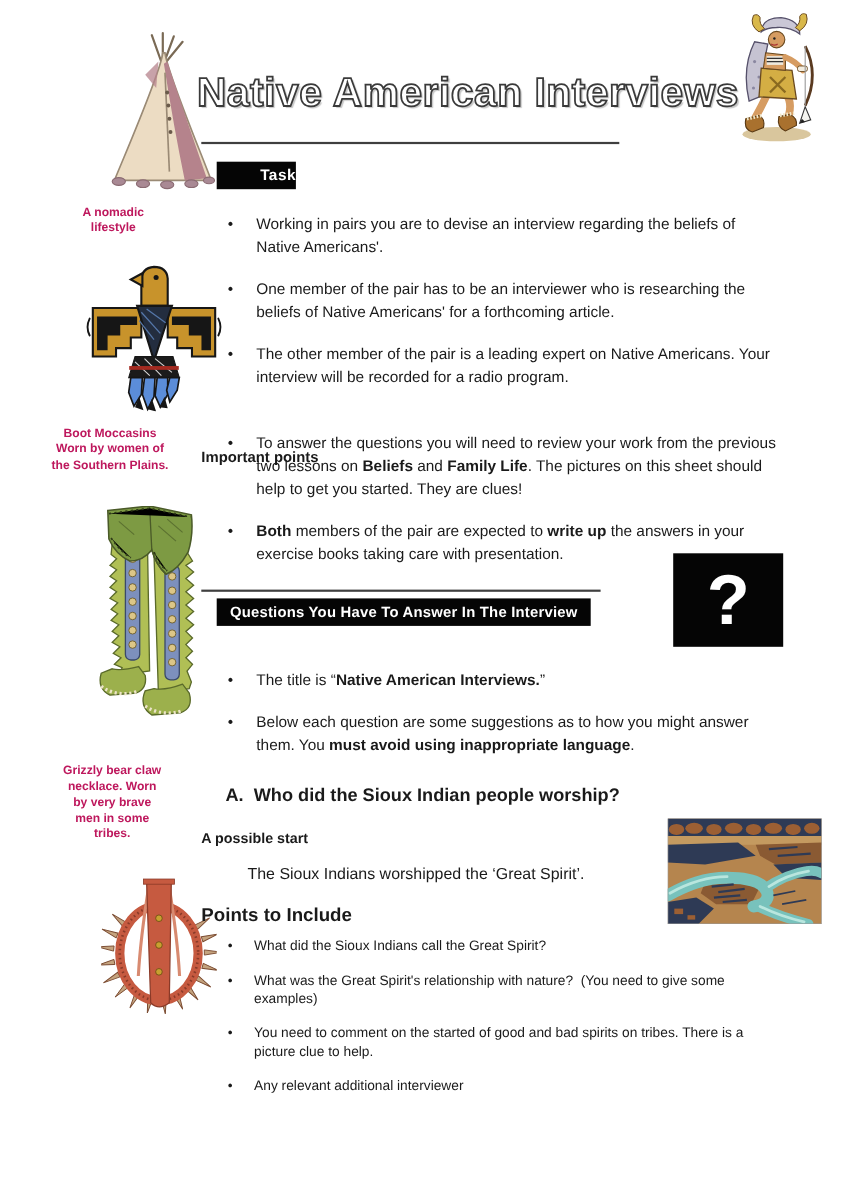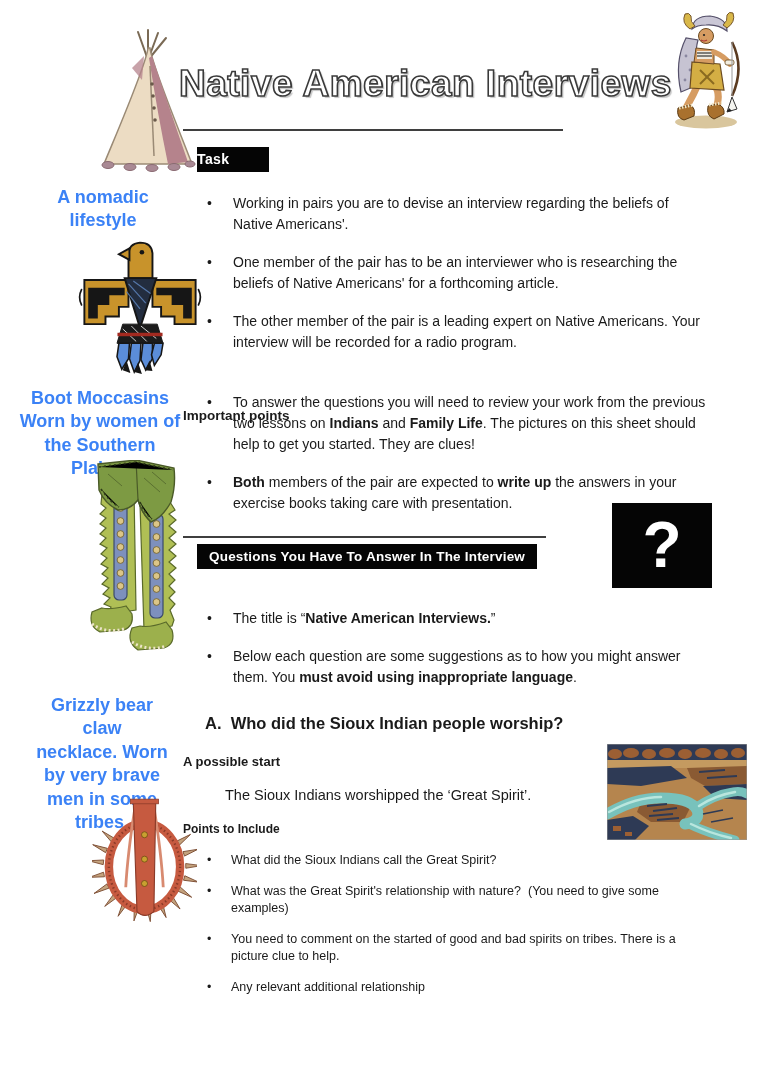--- a/index.html
+++ b/index.html
@@ -1,26 +1,26 @@
 <!DOCTYPE html>
 <html><head>
 <meta charset="utf-8">
 <style>
   html,body{margin:0;padding:0;background:#fff;}
   .page{position:relative;width:768px;height:1087px;background:#ffffff;overflow:hidden;
         font-family:"Liberation Sans","DejaVu Sans",sans-serif;color:#1a1a1a;}
   .abs{position:absolute;margin-left:42px;}
-  .cap{position:absolute;font-weight:bold;font-size:18px;line-height:1.3;text-align:center;
-       white-space:pre-line;color:#3b82f6;}
+  .cap{position:absolute;font-weight:bold;font-size:11px;line-height:1.3;text-align:center;
+       white-space:pre-line;color:#be185d;}
   .title{position:absolute;left:179px;top:63px;margin:0;font-size:37px;font-weight:700;
          letter-spacing:0.5px;white-space:nowrap;color:#ffffff;
          -webkit-text-stroke:1.6px #3a3a3a;text-shadow:2px 2px 1px #c6c6c6;}
   .rule{position:absolute;height:0;border-top:2px solid #3f3f3f;}
   .blackbox{position:absolute;background:#050505;color:#ffffff;font-weight:bold;}
-  .taskbox{left:197px;top:147px;width:72px;height:25px;line-height:25px;text-align:left;
+  .taskbox{left:197px;top:147px;width:72px;height:25px;line-height:25px;text-align:right;
            font-size:14px;letter-spacing:0.4px;}
   .qbar{left:197px;top:544px;padding:5px 12px;font-size:13.5px;letter-spacing:0.2px;}
   .qmark-box{left:612px;top:503px;width:100px;height:85px;display:flex;align-items:center;
              justify-content:center;}
   .qmark-box span{font-size:64px;font-weight:800;line-height:0.9;}
   .blist{position:absolute;list-style:none;margin:0;padding:0;font-size:14px;line-height:21px;}
   .blist li{position:relative;padding-left:30px;margin-bottom:17px;}
   .blist li::before{content:"\2022";position:absolute;left:4px;top:0;}
   .blist.small{font-size:12.5px;line-height:17px;}
   .blist.small li{padding-left:28px;margin-bottom:14px;}
@@ -270,21 +270,21 @@
 
   <ul class="blist" style="left:203px;top:193px;width:505px;">
     <li><span>Working in pairs you are to devise an interview regarding the beliefs of Native Americans'.</span></li>
     <li><span>One member of the pair has to be an interviewer who is researching the beliefs of Native Americans' for a forthcoming article.</span></li>
     <li><span>The other member of the pair is a leading expert on Native Americans. Your interview will be recorded for a radio program.</span></li>
   </ul>
 
   <div class="hbold" style="left:183px;top:360px;font-size:13.5px;margin-top:48px;">Important points</div>
 
   <ul class="blist" style="left:203px;top:392px;width:505px;">
-    <li><span>To answer the questions you will need to review your work from the previous two lessons on </span><span class="b">Indians</span><span> and </span><span class="b">Family Life</span><span>. The pictures on this sheet should help to get you started. They are clues!</span></li>
+    <li><span>To answer the questions you will need to review your work from the previous two lessons on </span><span class="b">Beliefs</span><span> and </span><span class="b">Family Life</span><span>. The pictures on this sheet should help to get you started. They are clues!</span></li>
     <li><span class="b">Both</span><span> members of the pair are expected to </span><span class="b">write up</span><span> the answers in your exercise books taking care with presentation.</span></li>
   </ul>
 
   <div class="rule" style="left:183px;top:536px;width:363px;"></div>
   <div class="blackbox qbar">Questions You Have To Answer In The Interview</div>
 
   <div class="blackbox qmark-box">
     <span>?</span>
   </div>
 
@@ -292,21 +292,21 @@
     <li><span>The title is “</span><span class="b">Native American Interviews.</span><span>”</span></li>
     <li><span>Below each question are some suggestions as to how you might answer them. You </span><span class="b">must avoid using inappropriate language</span><span>.</span></li>
   </ul>
 
   <div class="hbold" style="left:205px;top:714px;font-size:16.5px;">A.&nbsp;&nbsp;Who did the Sioux Indian people worship?</div>
 
   <div class="hbold" style="left:183px;top:754px;font-size:13px;">A possible start</div>
 
   <div class="abs" style="left:183px;top:787px;font-size:14.5px;">The Sioux Indians worshipped the ‘Great Spirit’.</div>
 
-  <div class="hbold" style="left:183px;top:822px;font-size:12px;">Points to Include</div>
+  <div class="hbold" style="left:183px;top:822px;font-size:17px;">Points to Include</div>
 
   <div class="abs" style="left:565px;top:744px;">
     <svg width="140" height="96" viewBox="0 0 140 96">
       <rect width="140" height="96" fill="#b5854e"></rect>
       <rect width="140" height="16" fill="#2e3a55"></rect>
       <g fill="#9c5f33">
         <ellipse cx="8" cy="10" rx="7" ry="5"></ellipse>
           <ellipse cx="24" cy="9" rx="8" ry="5"></ellipse>
         <ellipse cx="42" cy="10" rx="7" ry="5"></ellipse>
           <ellipse cx="60" cy="9" rx="8" ry="5"></ellipse>
@@ -348,16 +348,16 @@
           <line x1="104" y1="78" x2="126" y2="74"></line>
       </g>
       <rect width="140" height="96" fill="none" stroke="#999" stroke-width="1"></rect>
     </svg>
   </div>
 
   <ul class="blist small" style="left:203px;top:852px;width:500px;">
     <li><span>What did the Sioux Indians call the Great Spirit?</span></li>
     <li><span>What was the Great Spirit's relationship with nature? &nbsp;(You need to give some examples)</span></li>
     <li><span>You need to comment on the started of good and bad spirits on tribes. There is a picture clue to help.</span></li>
-    <li><span>Any relevant additional relationship</span></li>
+    <li><span>Any relevant additional interviewer</span></li>
   </ul>
 
 </div>
 
 </body></html>

